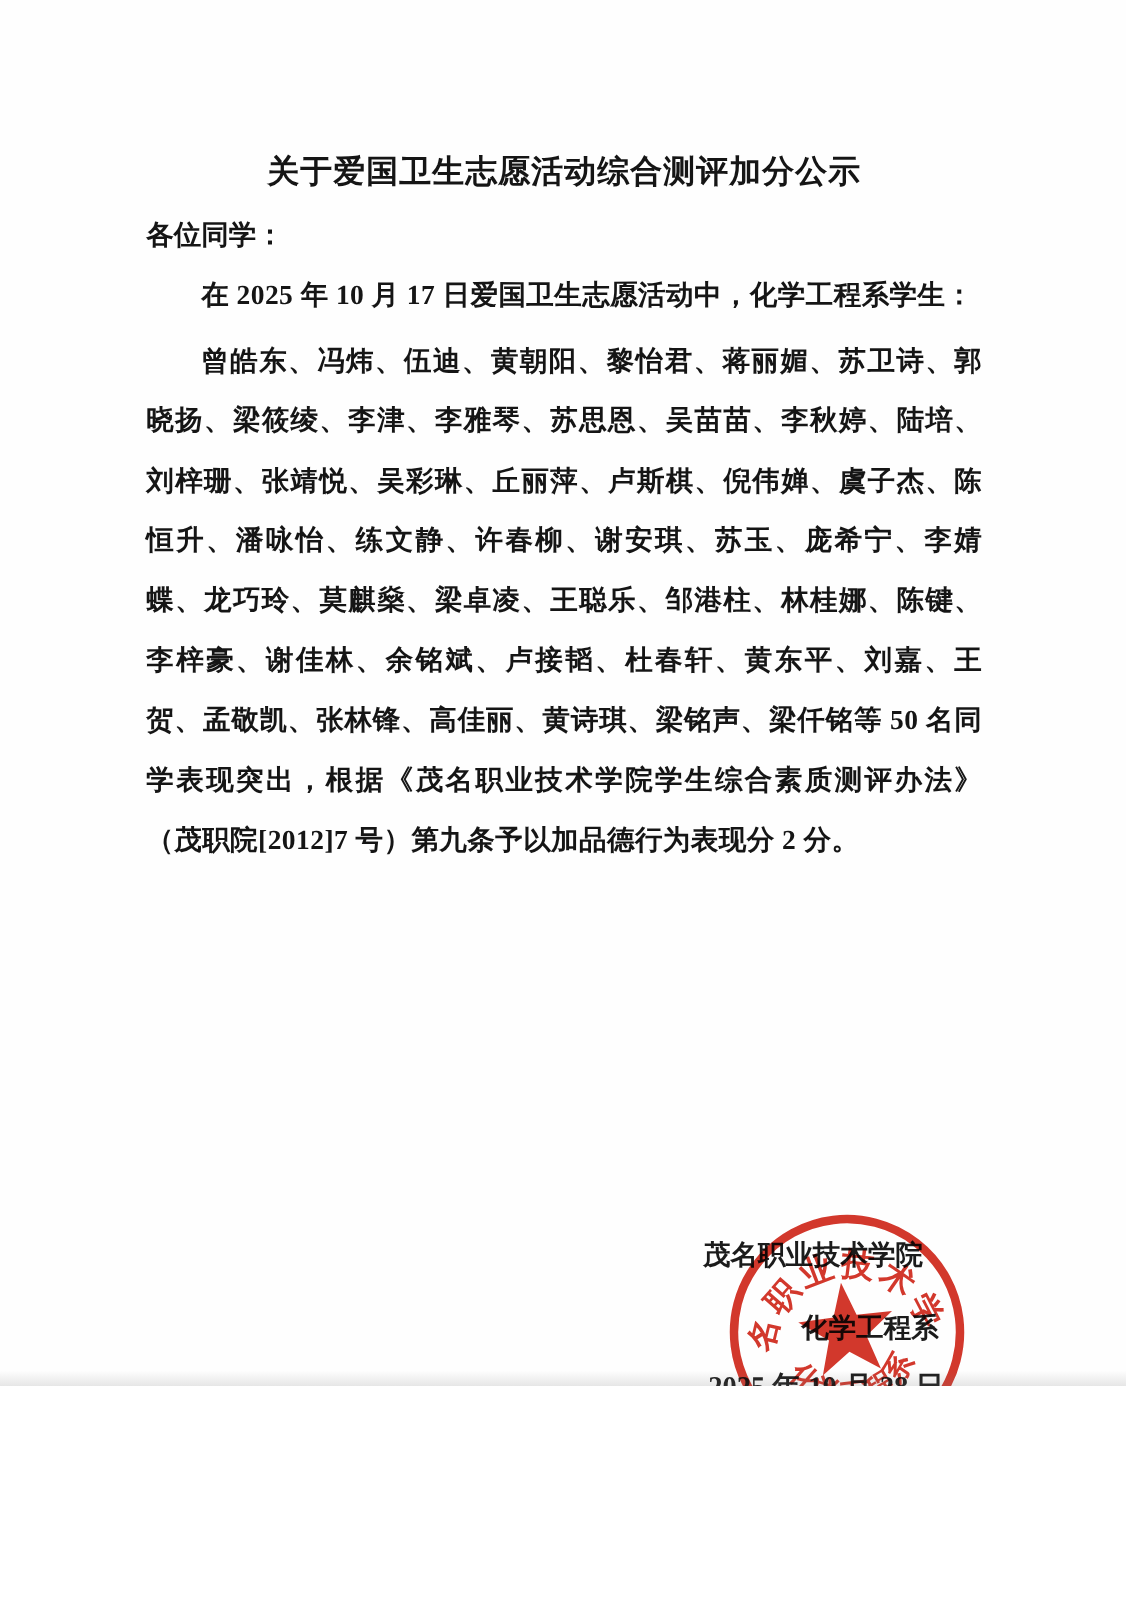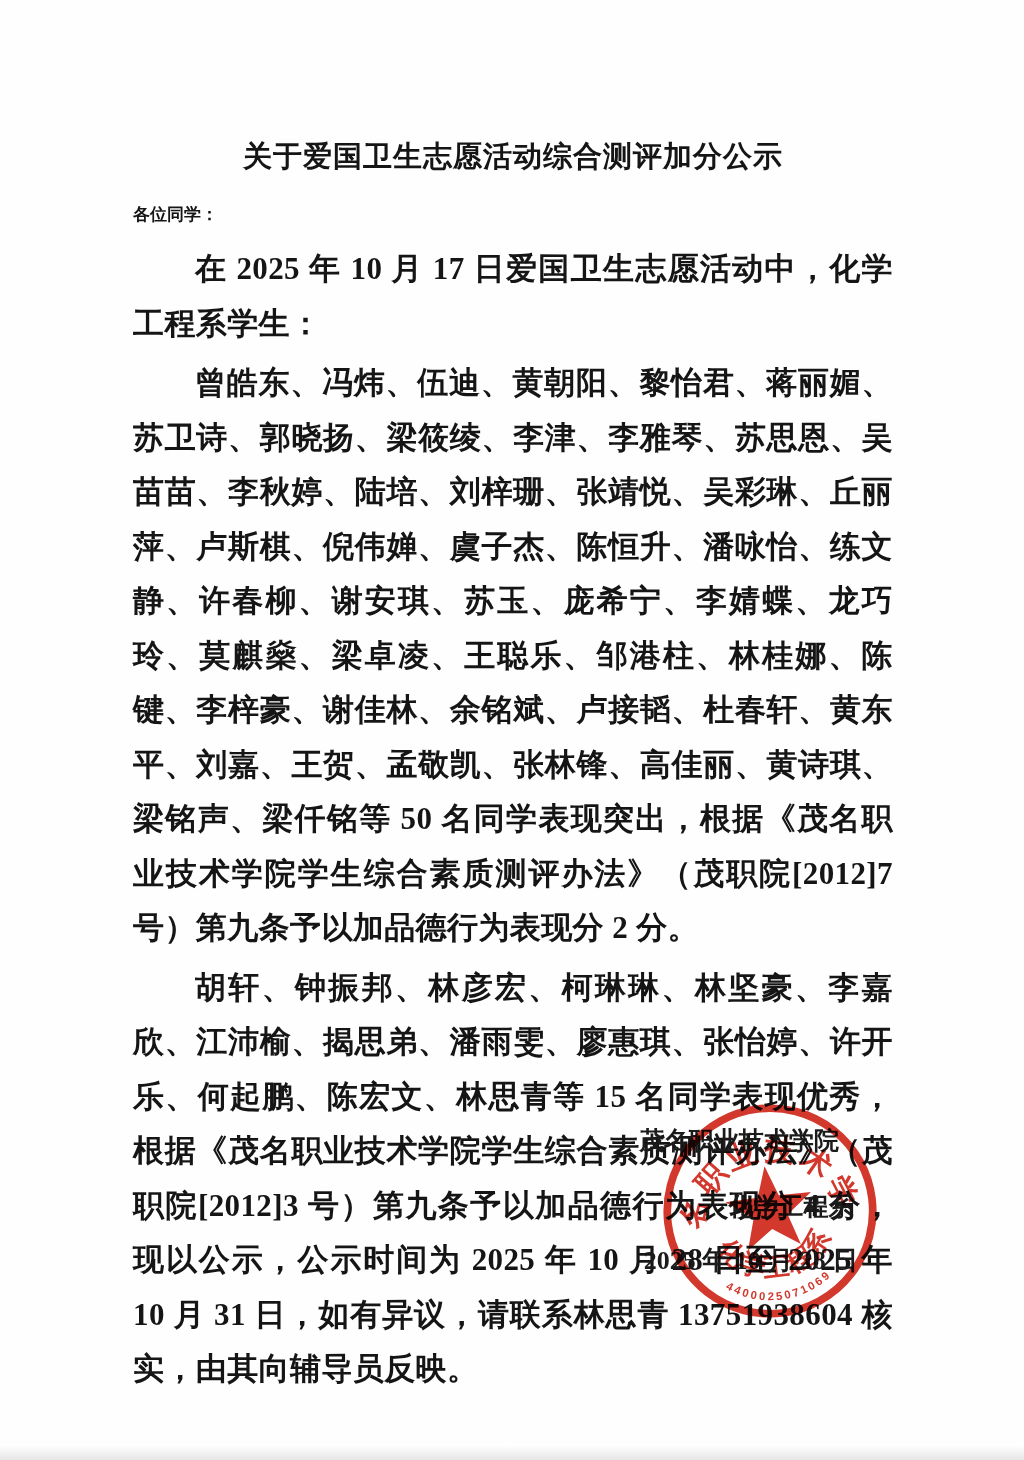--- a/index.html
+++ b/index.html
@@ -3,43 +3,43 @@
 <meta charset="utf-8">
 <style>
   html, body { margin: 0; padding: 0; }
   body {
     width: 1024px; height: 1460px;
     background: #ffffff;
     font-family: "Liberation Serif", "DejaVu Serif", serif;
   }
   .page {
     position: relative;
-    width: 1024px; height: 1460px;
+    width: 1024px; height: 1260px;
     background: #fefefe;
     overflow: hidden;
     color: #151515;
   }
   .content {
     padding: 136px 131px 0 133px;
   }
   .doc-title {
     font-size: 29px;
     line-height: 40px;
     font-weight: 700;
     text-align: center;
     letter-spacing: 1px;
     margin: 0 0 12px 0;
   }
   .salutation {
-    font-size: 17px;
+    font-size: 25px;
     line-height: 54px;
     font-weight: 600;
   }
   .para {
-    font-size: 31px;
+    font-size: 25px;
     line-height: 54.5px;
     font-weight: 600;
     margin: 0 0 5px 0;
     text-align: justify;
     text-justify: inter-character;
     letter-spacing: 0.4px;
   }
   .indent { text-indent: 2em; }
 
   .sig-line {
@@ -82,21 +82,20 @@
 
   <div class="content">
     <h1 class="doc-title">关于爱国卫生志愿活动综合测评加分公示</h1>
 
     <div class="salutation">各位同学：</div>
 
     <p class="para indent">在 2025 年 10 月 17 日爱国卫生志愿活动中，化学工程系学生：</p>
 
     <p class="para indent">曾皓东、冯炜、伍迪、黄朝阳、黎怡君、蒋丽媚、苏卫诗、郭晓扬、梁筱绫、李津、李雅琴、苏思恩、吴苗苗、李秋婷、陆培、刘梓珊、张靖悦、吴彩琳、丘丽萍、卢斯棋、倪伟婵、虞子杰、陈恒升、潘咏怡、练文静、许春柳、谢安琪、苏玉、庞希宁、李婧蝶、龙巧玲、莫麒燊、梁卓凌、王聪乐、邹港柱、林桂娜、陈键、李梓豪、谢佳林、余铭斌、卢接韬、杜春轩、黄东平、刘嘉、王贺、孟敬凯、张林锋、高佳丽、黄诗琪、梁铭声、梁仟铭等 50 名同学表现突出，根据《茂名职业技术学院学生综合素质测评办法》（茂职院[2012]7 号）第九条予以加品德行为表现分 2 分。</p>
 
-    <p class="para indent">胡轩、钟振邦、林彦宏、柯琳琳、林坚豪、李嘉欣、江沛榆、揭思弟、潘雨雯、廖惠琪、张怡婷、许开乐、何起鹏、陈宏文、林思青等 15 名同学表现优秀，根据《茂名职业技术学院学生综合素质测评办法》（茂职院[2012]3 号）第九条予以加品德行为表现分 4 分，现以公示，公示时间为 2025 年 10 月 28 日至 2025 年 10 月 31 日，如有异议，请联系林思青 13751938604 核实，由其向辅导员反映。</p>
   </div>
 
   <div class="sig-line sig-org">茂名职业技术学院</div>
 
   <div class="sig-line sig-dept">化学工程系</div>
 
   <div class="sig-line sig-date">2025 年 10 月 28 日</div>
 
   <svg class="seal" viewBox="0 0 220 220" aria-hidden="true">
     <circle cx="110" cy="110" r="100" fill="none" stroke-width="7.5" stroke="#d0281c"></circle>

